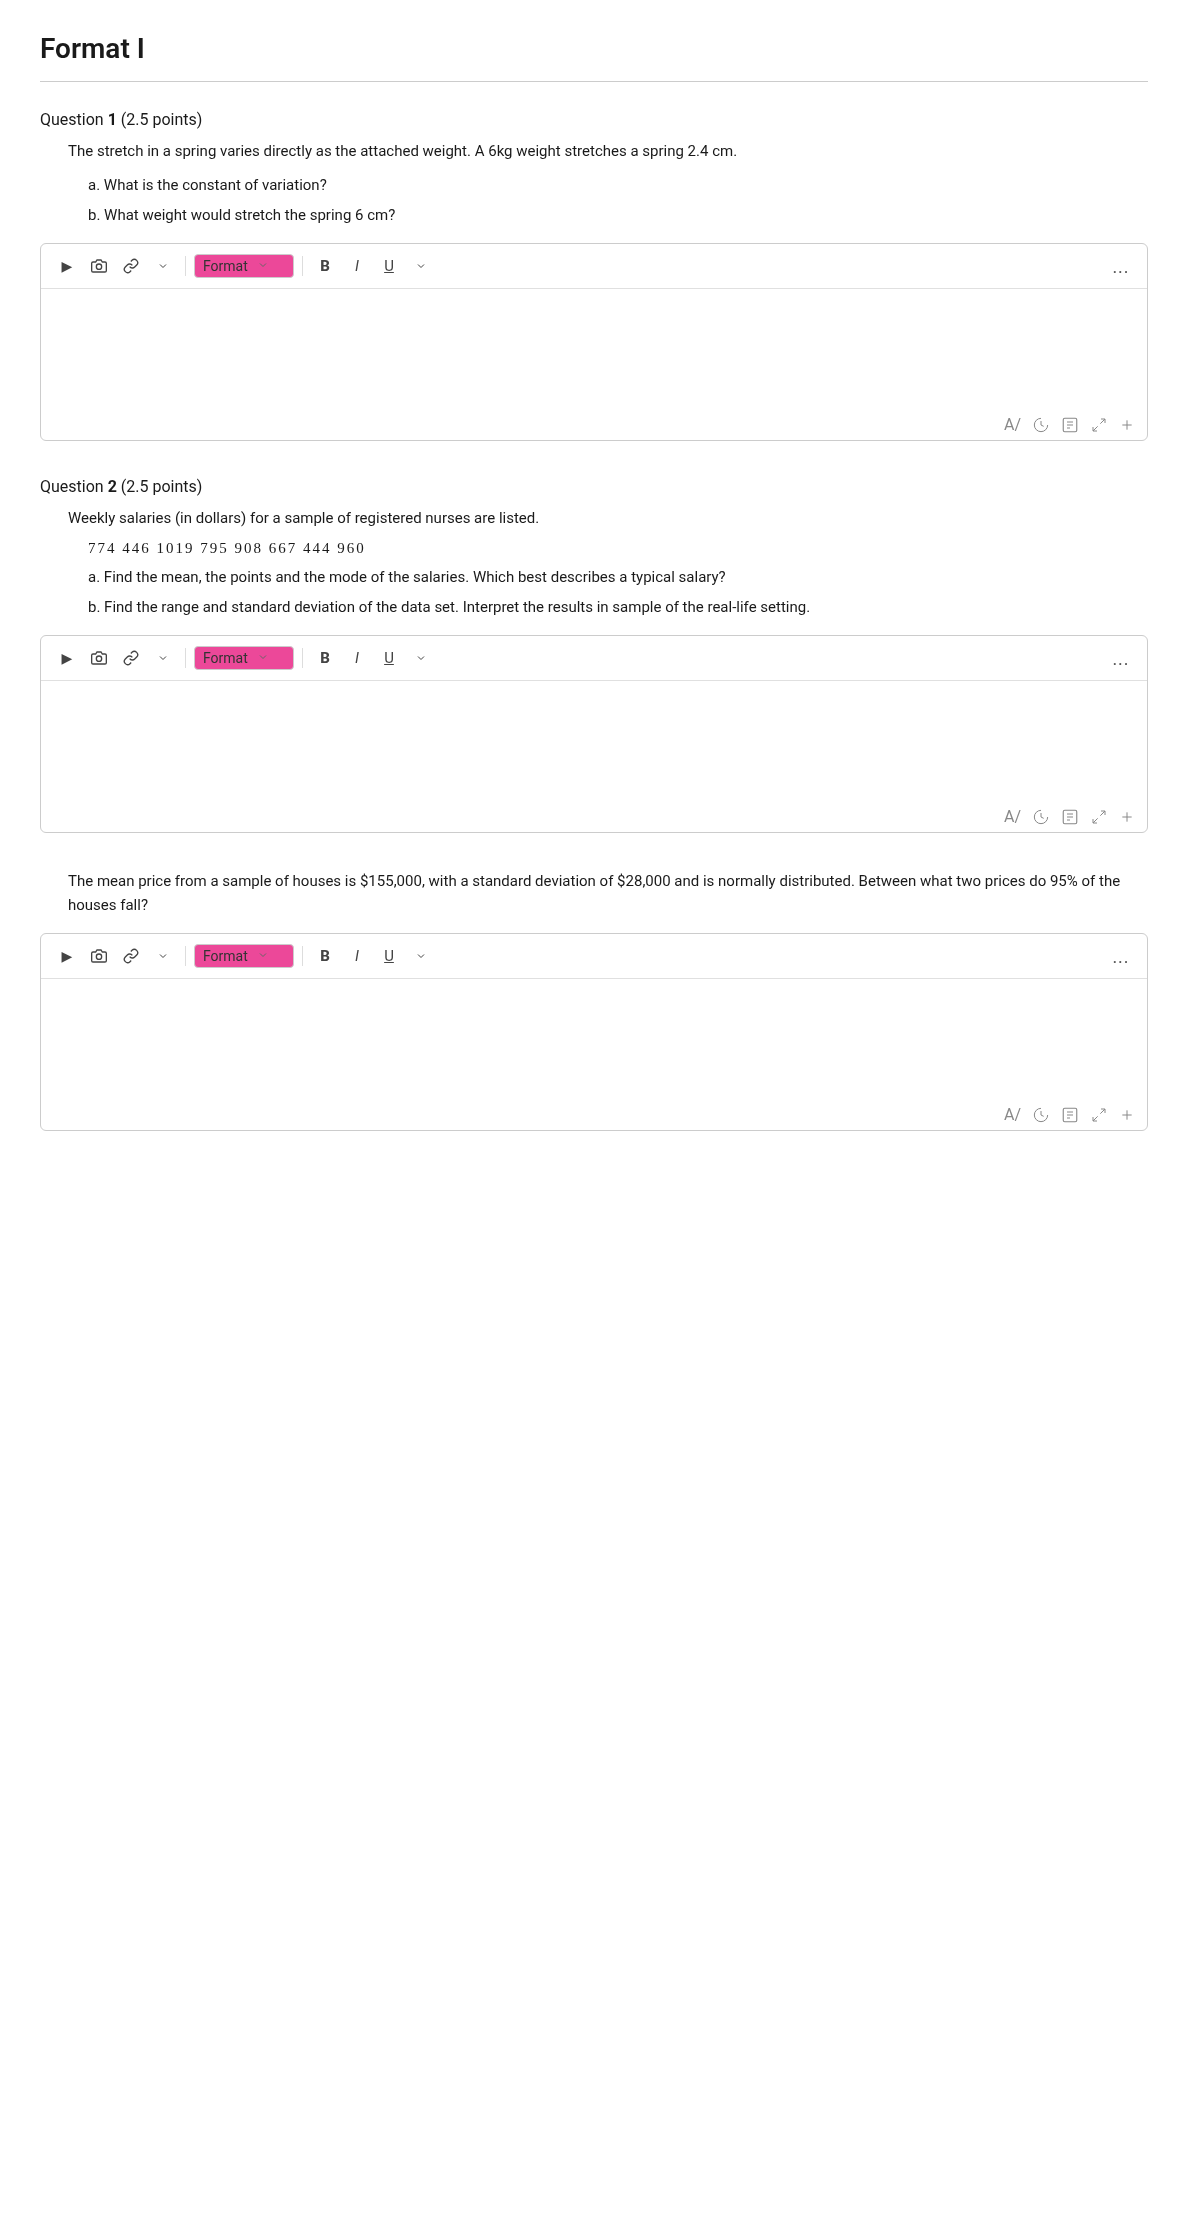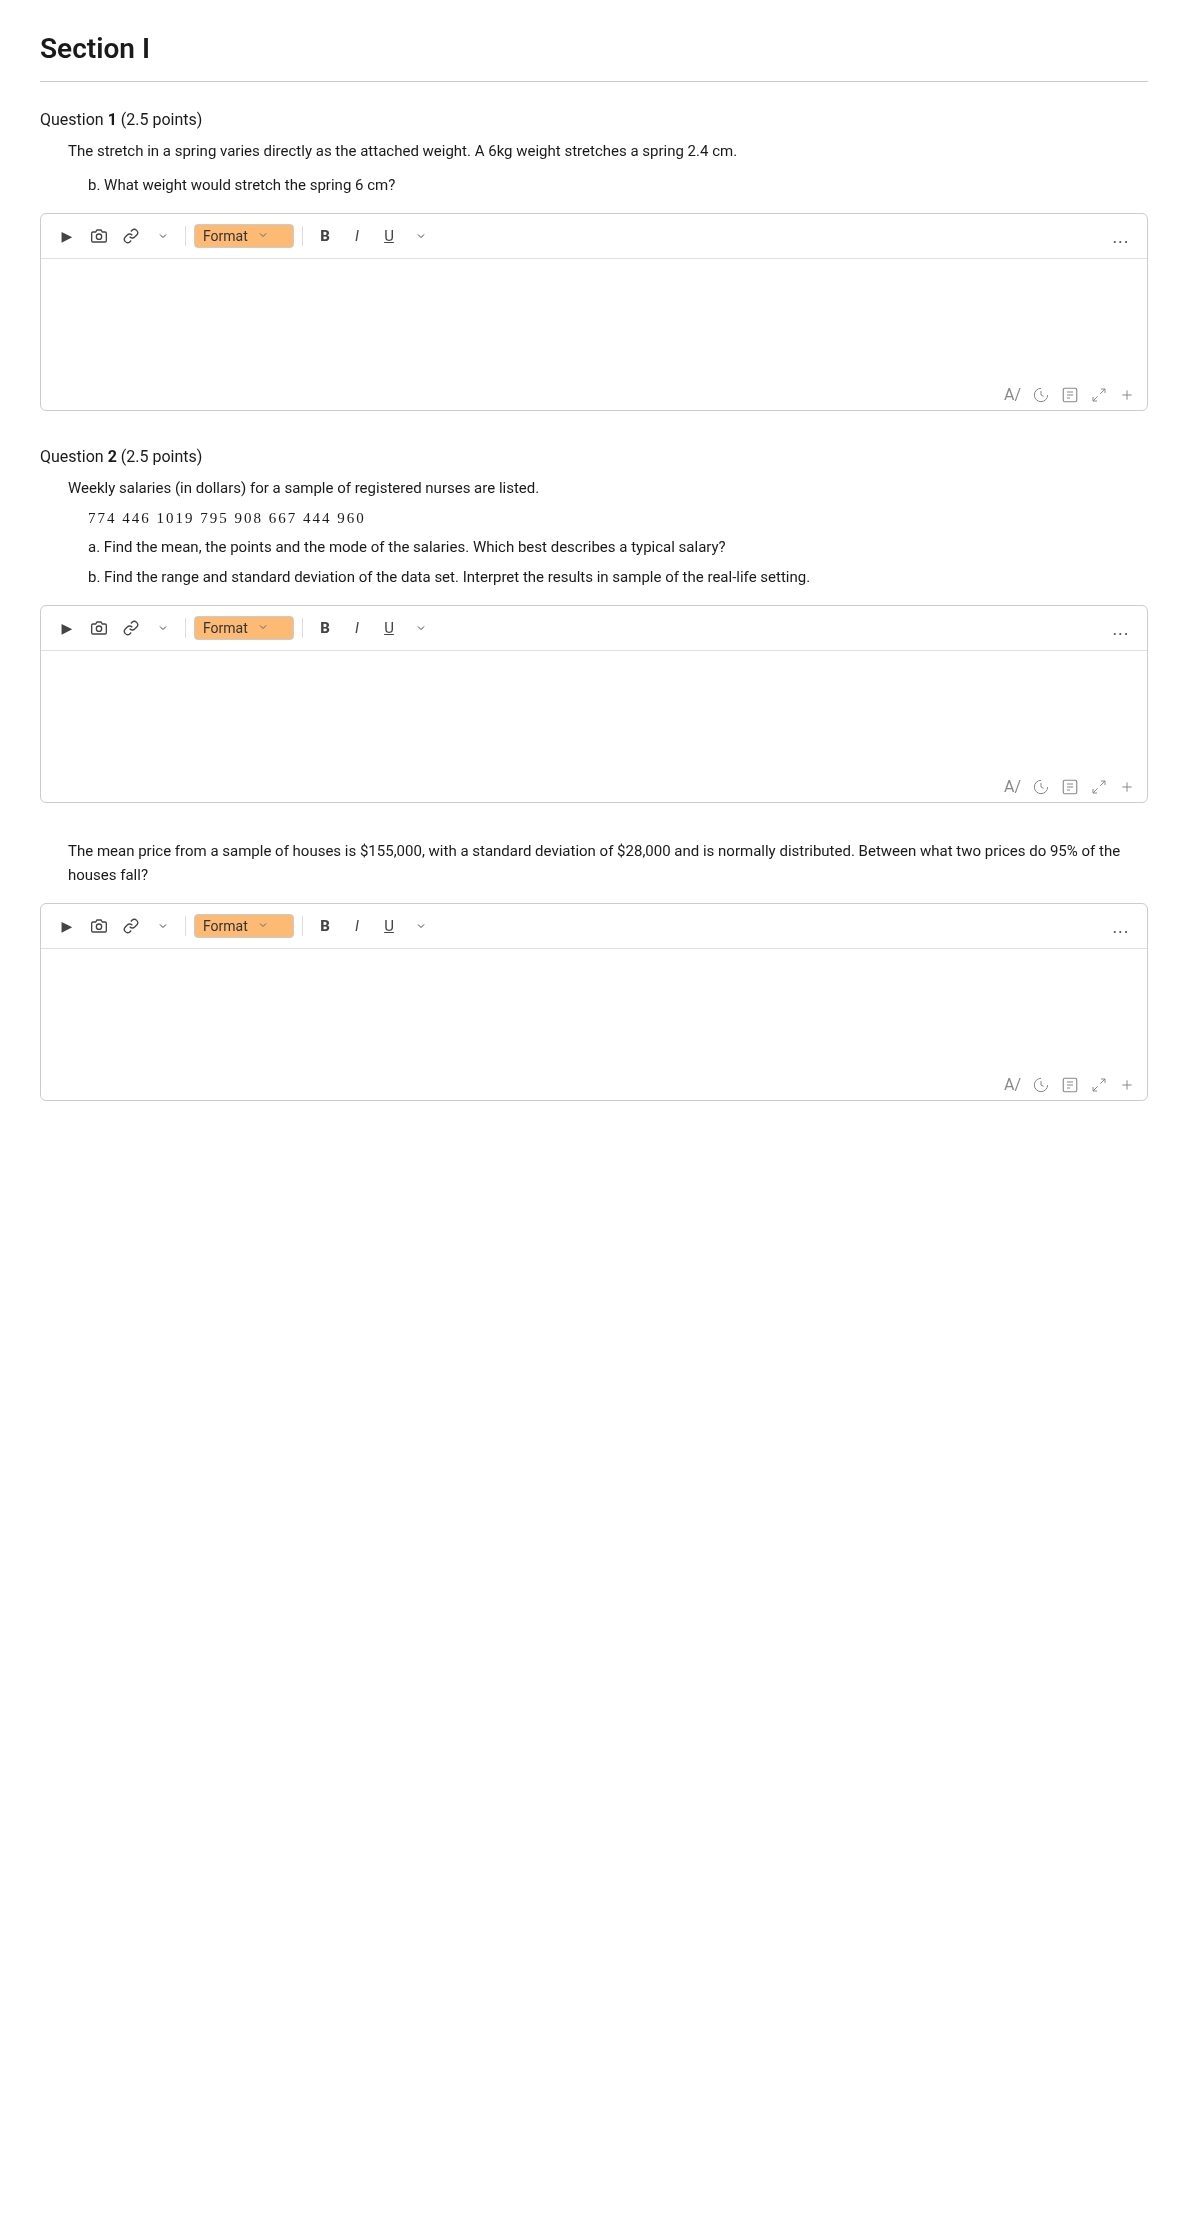--- a/index.html
+++ b/index.html
@@ -107,21 +107,21 @@
     .format-dropdown {
       display: flex;
       align-items: center;
       border: 1px solid #cccccc;
       border-radius: 4px;
       padding: 3px 8px;
       cursor: pointer;
       gap: 9px;
       font-size: 14px;
       color: #333;
-      background: #fdba74;
+      background: #ec4899;
       min-width: 100px;
     }
 
     .format-dropdown .chevron {
       font-size: 10px;
       color: #666;
     }
 
     .toolbar-bold {
       font-weight: 800;
@@ -166,29 +166,30 @@
       font-size: 16px;
       color: #888;
       cursor: pointer;
       display: flex;
       align-items: center;
     }
   </style>
 </head>
 <body>
 
-<h1 class="page-title">Section I</h1>
+<h1 class="page-title">Format I</h1>
 <hr class="section-divider">
 
 <div class="question-block">
   <div class="question-header">
     <span>Question <strong>1</strong></span>
     <span> (<span>2.5 points</span>)</span>
   </div>
   <div class="question-body">The stretch in a spring varies directly as the attached weight.  A 6kg weight stretches a spring 2.4 cm.</div>
+  <div class="question-sub">a. What is the constant of variation?</div>
   <div class="question-sub">b. What weight would stretch the spring 6 cm?</div>
 
   <div class="editor-box">
     <div class="editor-toolbar">
       <div class="toolbar-icon">
         <span>▶</span>
       </div>
       <div class="toolbar-icon">
         <svg width="16" height="16" viewBox="0 0 24 24" fill="none" stroke="currentColor" stroke-width="2">
             <path d="M23 19a2 2 0 0 1-2 2H3a2 2 0 0 1-2-2V8a2 2 0 0 1 2-2h4l2-3h6l2 3h4a2 2 0 0 1 2 2z"></path>

